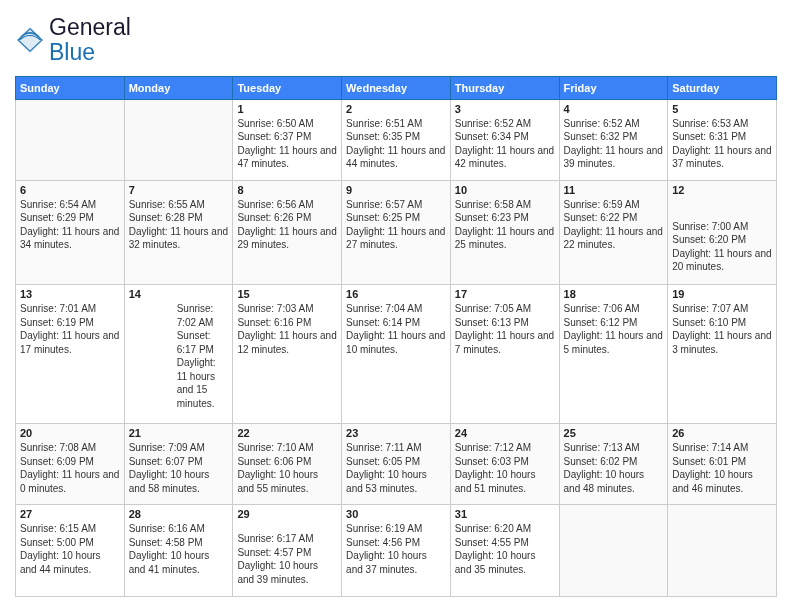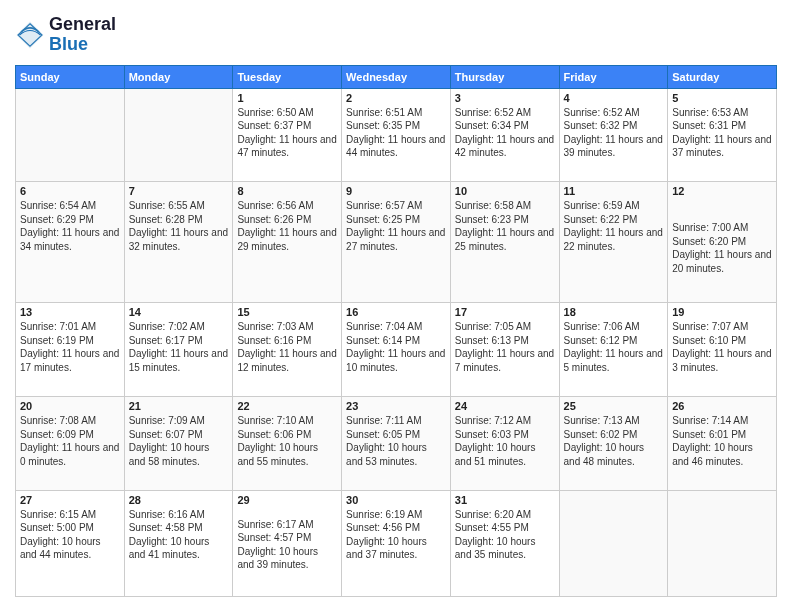--- a/index.html
+++ b/index.html
@@ -21,22 +21,22 @@
       display: flex;
       justify-content: space-between;
       align-items: flex-start;
       margin-bottom: 10px;
     }
     .logo {
       display: flex;
       align-items: center;
     }
     .logo-text {
-      font-size: 18px;
-      font-weight: bold;
+      font-size: 23px;
+      font-weight: normal;
       color: #1a1a2e;
       line-height: 1.1;
     }
     .logo-text .blue { color: #1a6fb5; }
     .logo-icon {
       width: 30px;
       height: 30px;
       margin-right: 4px;
     }
     .title-block {
@@ -208,21 +208,21 @@
         </tr>
         <tr>
           <td>
             <div class="day-number">13</div>
             <div class="cell-info" style="white-space: pre-line;">Sunrise: 7:01 AM
 Sunset: 6:19 PM
 Daylight: 11 hours and 17 minutes.</div>
           </td>
           <td>
             <div class="day-number">14</div>
-            <div class="cell-info" style="white-space: pre-line;">Sunrise: 7:02 AM
+            <div class="cell-info" style="white-space: pre-line; margin-left: 48px;">Sunrise: 7:02 AM
 Sunset: 6:17 PM
 Daylight: 11 hours and 15 minutes.</div>
           </td>
           <td>
             <div class="day-number">15</div>
             <div class="cell-info" style="white-space: pre-line;">Sunrise: 7:03 AM
 Sunset: 6:16 PM
 Daylight: 11 hours and 12 minutes.</div>
           </td>
           <td>

